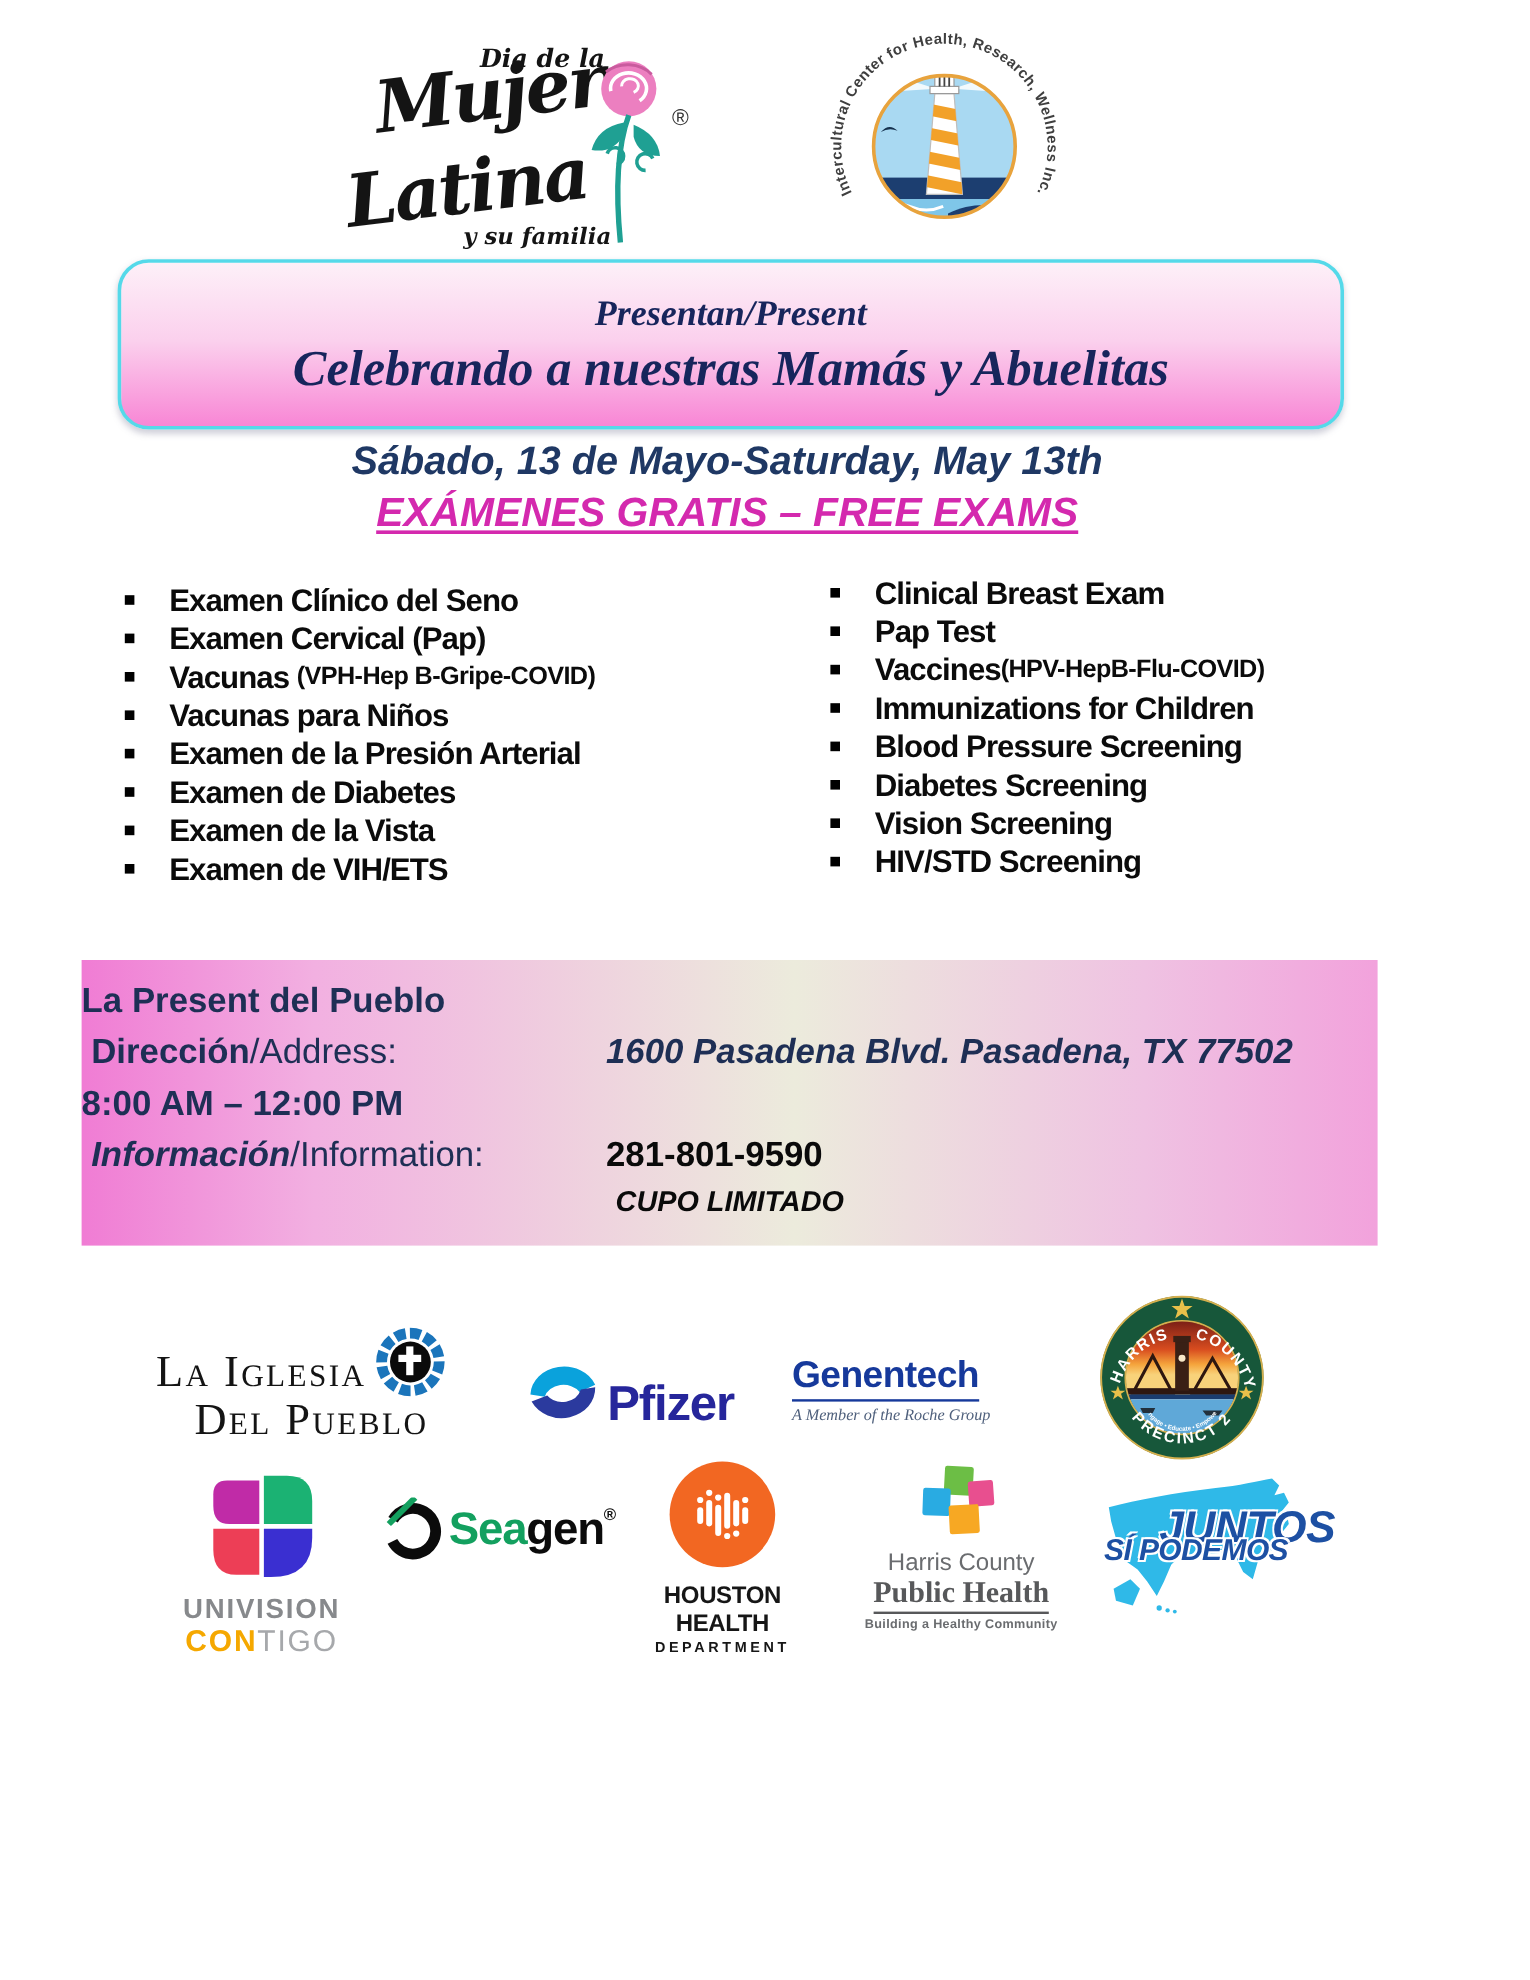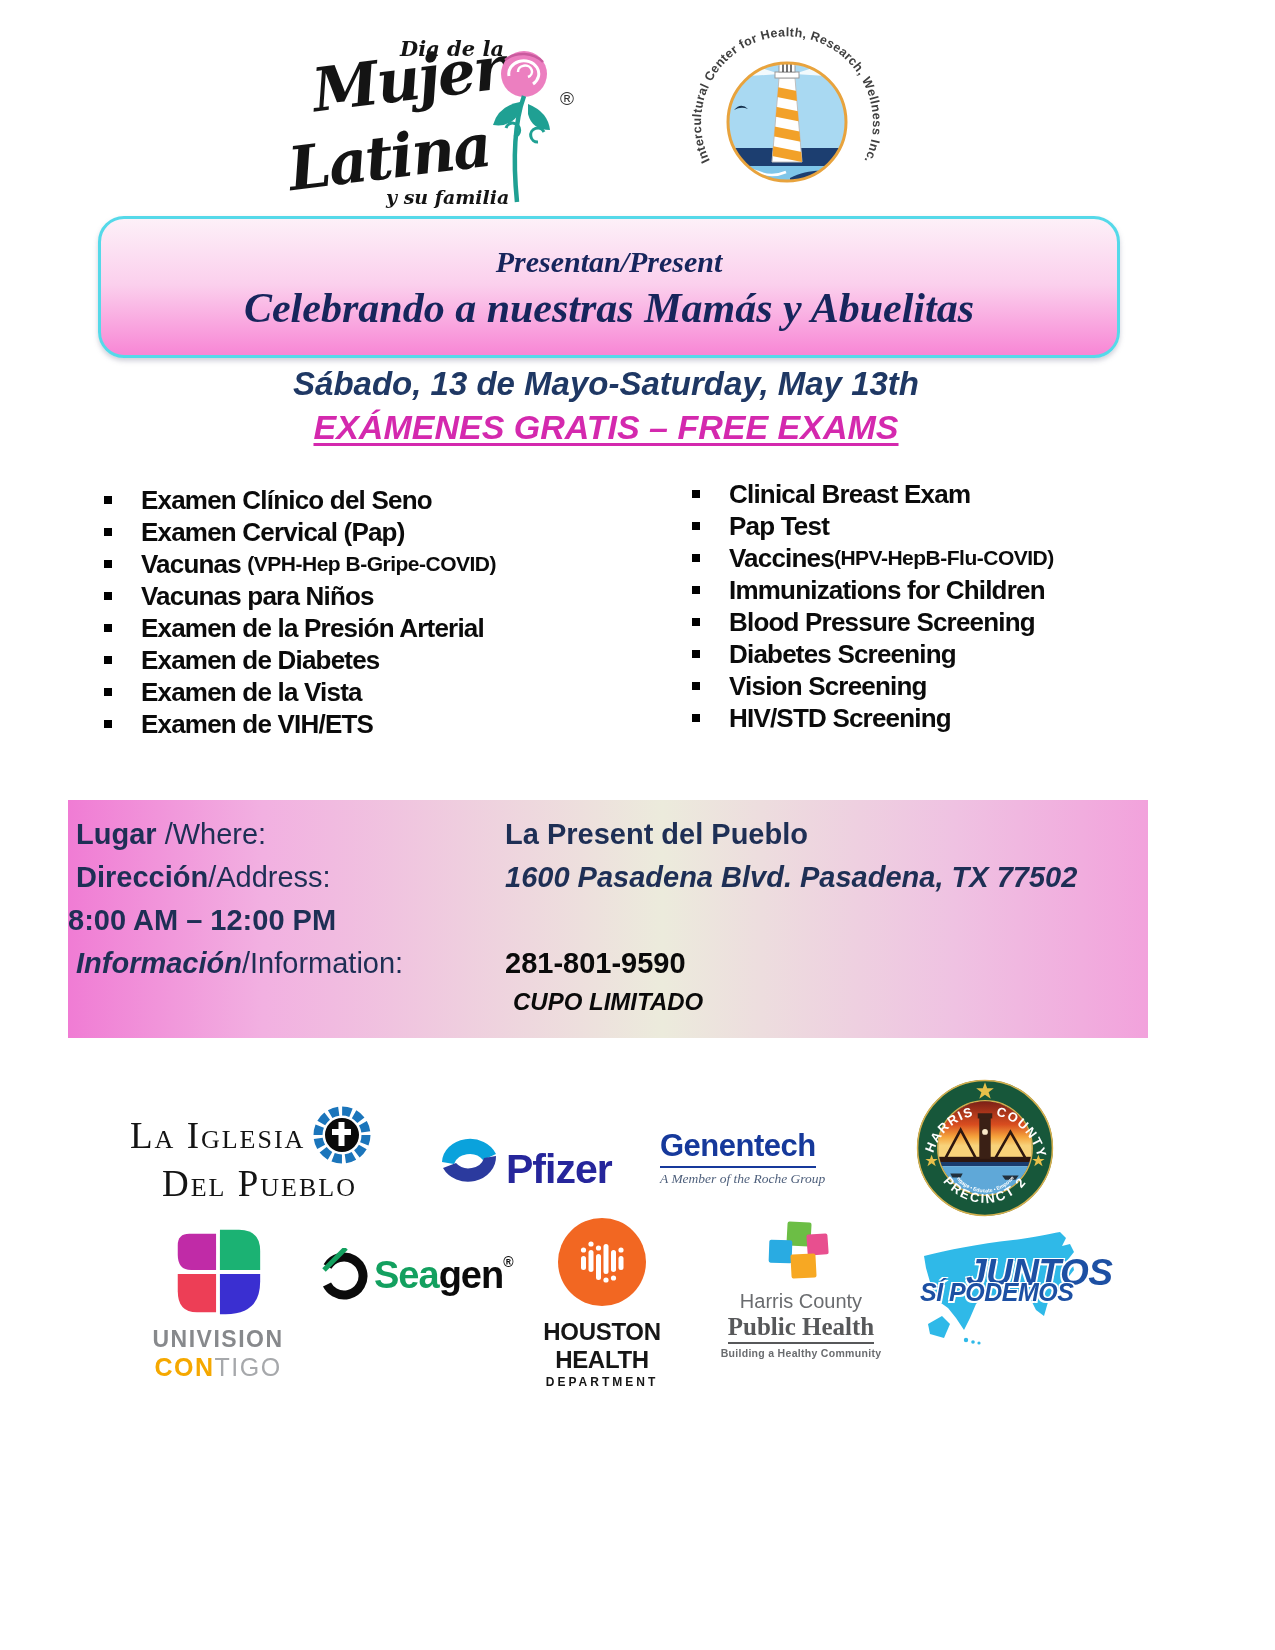--- a/index.html
+++ b/index.html
@@ -51,21 +51,21 @@
   .lab-bold{font-weight:700;}
   .ital{font-style:italic;}
   .info-value{font-size:29px;font-weight:700;color:#1E2F55;white-space:nowrap;}
   .info-value.italic{font-style:italic;}
   .info-value.black{color:#0A0A0A;}
   .info-note{margin-left:445px;margin-top:3px;font:italic 700 24px "Liberation Sans",sans-serif;color:#0A0A0A;}
 
   
   .sp{position:absolute;}
   .sp-iglesia{left:130px;top:1116px;width:250px;font-family:"Liberation Serif",serif;color:#141414;}
-  .sp-iglesia .r1{display:flex;align-items:flex-start;}
+  .sp-iglesia .r1{display:flex;align-items:flex-end;}
   .sp-iglesia .t{font-variant:small-caps;font-size:37px;letter-spacing:2px;line-height:40px;}
   .sp-iglesia .t2{margin-left:32px;}
   .sp-iglesia svg{margin-left:8px;margin-top:-10px;}
 
   .sp-pfizer{left:430px;top:1122px;display:flex;align-items:center;}
   .sp-pfizer .t{font-weight:800;font-size:41px;color:#26269B;letter-spacing:-1px;margin-left:0px;margin-top:18px;}
 
   .sp-genentech{left:660px;top:1128px;width:190px;}
   .sp-genentech .t{font-weight:800;font-size:31px;color:#16399B;letter-spacing:-0.5px;
                    border-bottom:2px solid #16399B;padding-bottom:2px;display:inline-block;}
@@ -79,21 +79,21 @@
   .sp-univision .con{font-weight:800;color:#F5A800;}
   .sp-univision .tigo{font-weight:400;color:#A6A8AB;}
 
   .sp-seagen{left:316px;top:1248px;display:flex;align-items:center;}
   .sp-seagen .t{font-weight:800;font-size:38px;letter-spacing:-1px;margin-left:4px;}
   .sp-seagen .sea{color:#13A05F;}
   .sp-seagen .gen{color:#0B0B0B;}
   .sp-seagen .reg{font-size:14px;color:#0B0B0B;vertical-align:top;}
 
   .sp-houston{left:512px;top:1216px;width:180px;text-align:center;}
-  .sp-houston .n{font-weight:800;font-size:24px;color:#161616;margin-top:6px;letter-spacing:-0.3px;}
+  .sp-houston .n{font-weight:800;font-size:20px;color:#161616;margin-top:6px;letter-spacing:-0.3px;}
   .sp-houston .d{font-weight:700;font-size:12px;color:#161616;letter-spacing:3px;margin-top:1px;}
 
   .sp-hcph{left:716px;top:1220px;width:170px;text-align:center;}
   .sp-hcph .l1{font-size:20px;color:#6A6C6F;margin-top:2px;}
   .sp-hcph .l2{font:700 25px "Liberation Serif",serif;color:#57585A;border-bottom:2px solid #57585A;
                display:inline-block;padding-bottom:1px;}
   .sp-hcph .l3{font-weight:700;font-size:10.5px;color:#6A6C6F;margin-top:3px;letter-spacing:0.3px;}
 
   .sp-juntos{left:918px;top:1226px;width:160px;height:120px;}
   .sp-juntos svg{position:absolute;left:0;top:0;}
@@ -246,21 +246,20 @@
       </div>
       <div class="svc-item">
         <span class="bullet"></span>
         <span class="svc-text">HIV/STD Screening</span>
       </div>
     </div>
 
   <div class="info-box">
     <div id="info-rows">
         <div class="info-row">
-          <div class="info-label"><span class="lab-bold">Lugar </span><span>/Where:</span></div>
           <div class="info-value">La Present del Pueblo</div>
         </div>
         <div class="info-row">
           <div class="info-label"><span class="lab-bold">Dirección</span><span>/Address:</span></div>
           <div class="info-value italic">1600 Pasadena Blvd. Pasadena, TX 77502</div>
         </div>
         <div class="info-row">
           <div class="info-value">8:00 AM – 12:00 PM</div>
         </div>
         <div class="info-row">

